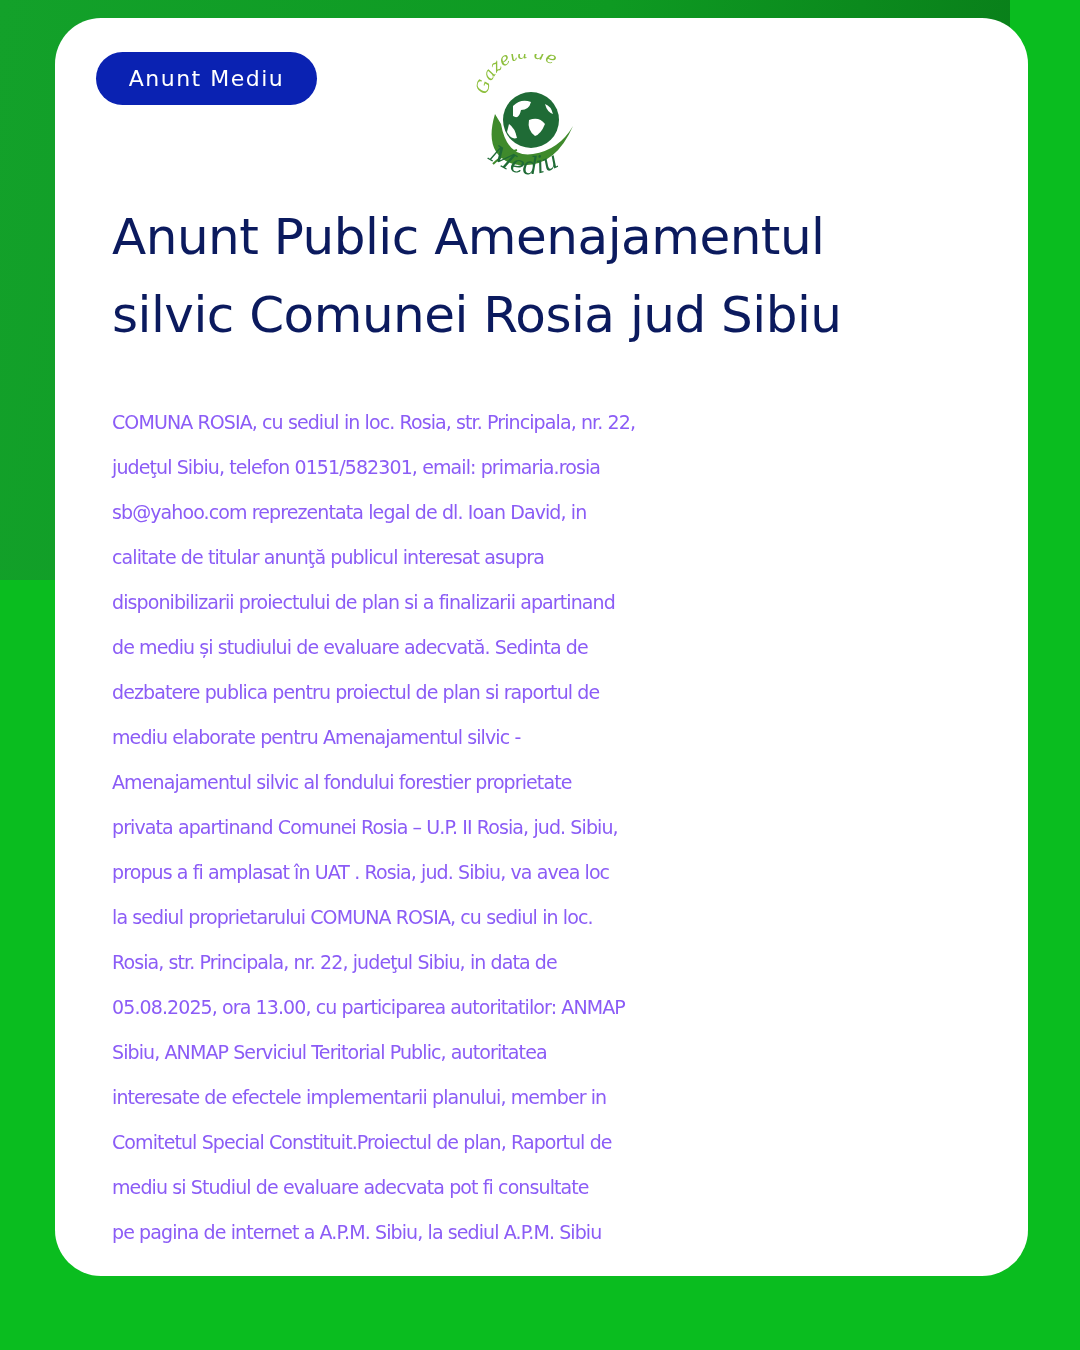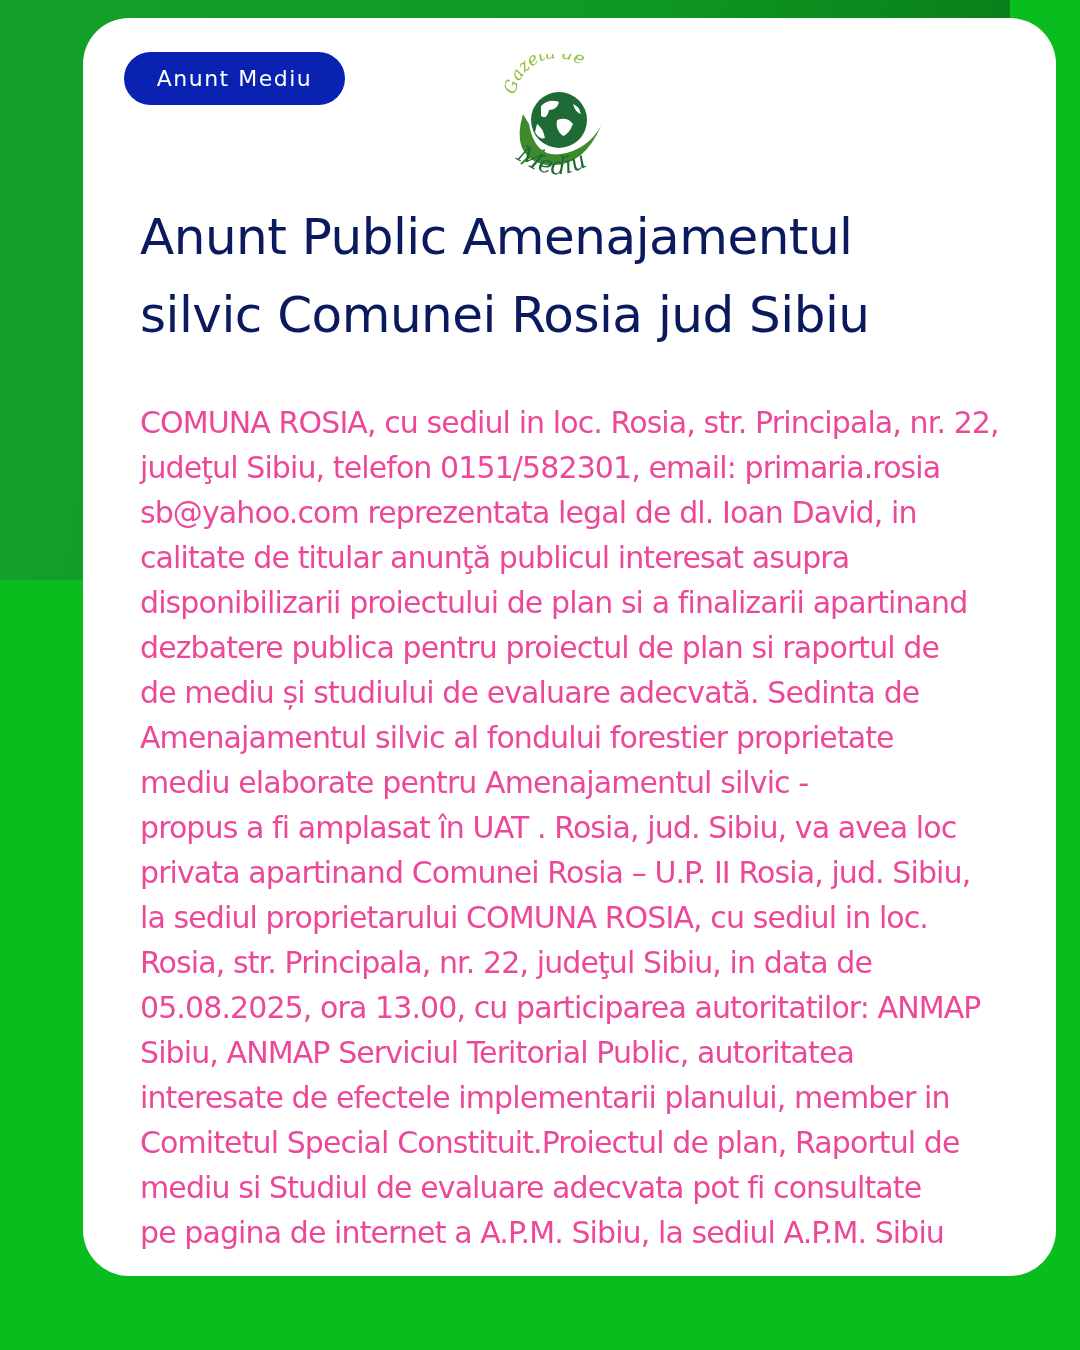--- a/index.html
+++ b/index.html
@@ -7,39 +7,39 @@
     width:1080px; height:1350px; position:relative; overflow:hidden;
     background:#0abd1f;
     font-family:"DejaVu Sans", sans-serif;
   }
   .bg-dark {
     position:absolute; left:0; top:0; width:1010px; height:580px;
     background:linear-gradient(100deg,#13a12a 0%,#0e9a22 55%,#087a18 100%);
   }
   .card {
     position:absolute; left:55px; top:18px; width:973px; height:1258px;
-    background:#ffffff; border-radius:46px; overflow:hidden;margin-left:28px;
+    background:#ffffff; border-radius:46px; overflow:hidden;
   }
   .badge {
     position:absolute; left:41px; top:34px; width:221px; height:53px;
     border-radius:27px; background:#0a22b2; color:#fff;
     font-size:22px; letter-spacing:1.5px;
     display:flex; align-items:center; justify-content:center;
     font-family:"DejaVu Sans", sans-serif;
   }
   .logo { position:absolute; left:418px; top:36px; width:112px; height:136px; }
   .title {
     position:absolute; left:57px; top:180px; width:900px;
     color:#0b1a5e; font-weight:normal; font-size:50px; line-height:78px;
     font-family:"DejaVu Sans", sans-serif; letter-spacing:-0.5px;
     white-space:nowrap;
   }
   .body-text {
     position:absolute; left:57px; top:382px; width:870px;
-    color:#ec4899; font-size:30px; line-height:45px;
+    color:#8b5cf6; font-size:19px; line-height:45px;
     font-family:"DejaVu Sans", sans-serif; letter-spacing:-0.9px;
   }
   .body-text span { display:block; white-space:nowrap; }
 </style>
 </head>
 <body>
 
 <div class="bg-dark"></div>
 
 <div class="card">
@@ -71,26 +71,26 @@
     <div>Anunt Public Amenajamentul</div>
     <div>silvic Comunei Rosia jud Sibiu</div>
   </div>
 
   <div class="body-text">
     <span>COMUNA ROSIA, cu sediul in loc. Rosia, str. Principala, nr. 22,</span>
     <span>judeţul Sibiu, telefon 0151/582301, email: primaria.rosia</span>
     <span>sb@yahoo.com reprezentata legal de dl. Ioan David, in</span>
     <span>calitate de titular anunţă publicul interesat asupra</span>
     <span>disponibilizarii proiectului de plan si a finalizarii apartinand</span>
+    <span>de mediu și studiului de evaluare adecvată. Sedinta de</span>
     <span>dezbatere publica pentru proiectul de plan si raportul de</span>
-    <span>de mediu și studiului de evaluare adecvată. Sedinta de</span>
+    <span>mediu elaborate pentru Amenajamentul silvic -</span>
     <span>Amenajamentul silvic al fondului forestier proprietate</span>
-    <span>mediu elaborate pentru Amenajamentul silvic -</span>
+    <span>privata apartinand Comunei Rosia – U.P. II Rosia, jud. Sibiu,</span>
     <span>propus a fi amplasat în UAT . Rosia, jud. Sibiu, va avea loc</span>
-    <span>privata apartinand Comunei Rosia – U.P. II Rosia, jud. Sibiu,</span>
     <span>la sediul proprietarului COMUNA ROSIA, cu sediul in loc.</span>
     <span>Rosia, str. Principala, nr. 22, judeţul Sibiu, in data de</span>
     <span>05.08.2025, ora 13.00, cu participarea autoritatilor: ANMAP</span>
     <span>Sibiu, ANMAP Serviciul Teritorial Public, autoritatea</span>
     <span>interesate de efectele implementarii planului, member in</span>
     <span>Comitetul Special Constituit.Proiectul de plan, Raportul de</span>
     <span>mediu si Studiul de evaluare adecvata pot fi consultate</span>
     <span>pe pagina de internet a A.P.M. Sibiu, la sediul A.P.M. Sibiu</span>
   </div>
 </div>

